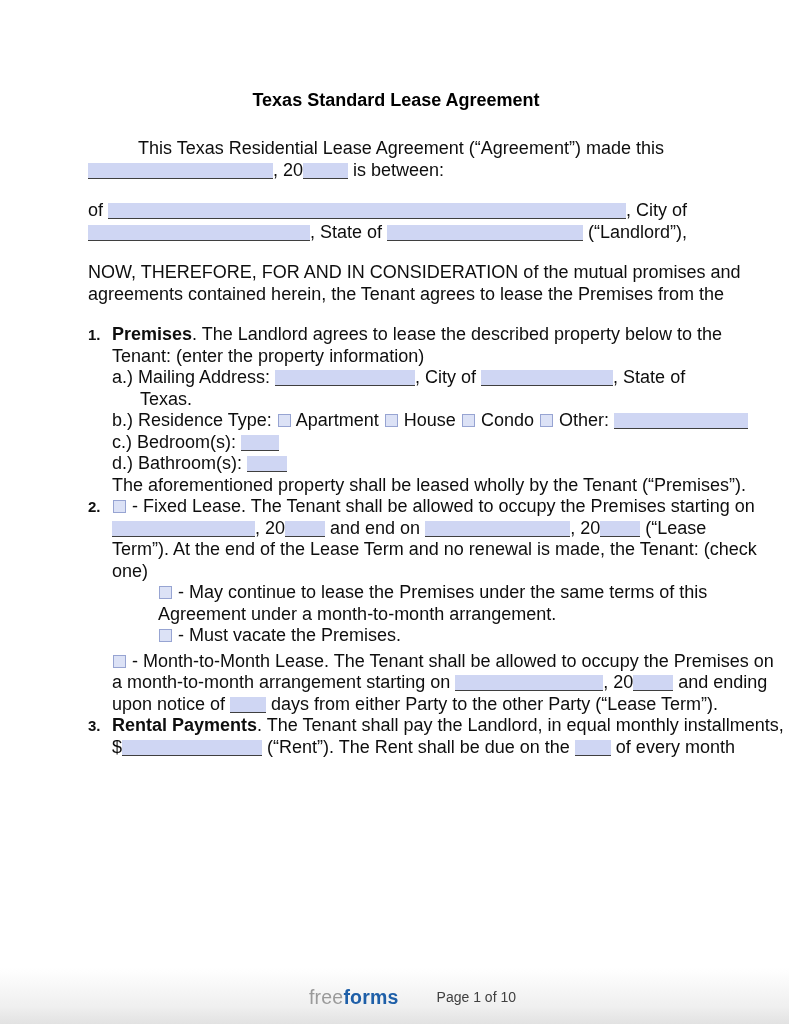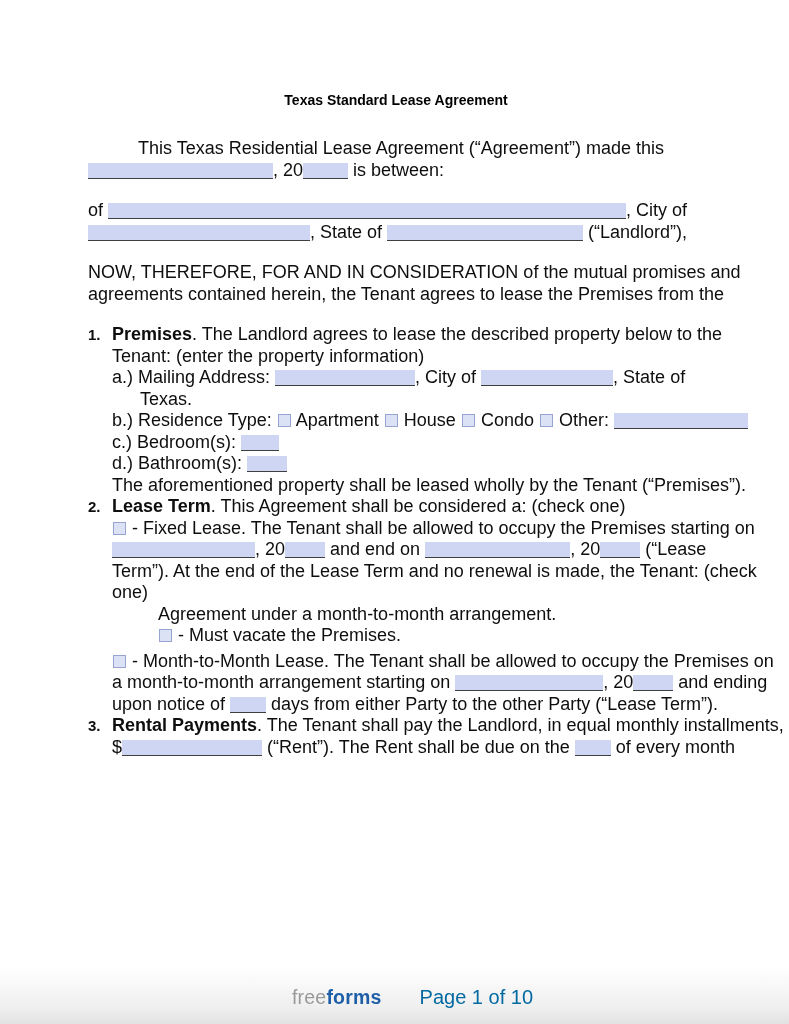--- a/index.html
+++ b/index.html
@@ -3,21 +3,21 @@
 <meta charset="utf-8">
 <style>
   html,body{margin:0;padding:0;}
   body{
     width:789px;height:1024px;position:relative;overflow:hidden;
     background:#ffffff;color:#0e0e0e;
     font-family:"Liberation Sans",sans-serif;
   }
   .content{position:absolute;left:88px;top:88px;width:616px;}
   .title{
-    font-size:14px;font-weight:bold;text-align:center;
+    font-size:18px;font-weight:bold;text-align:center;
     margin:0 0 26px 0;line-height:24px;color:#000;
   }
   .para{margin:0 0 19px 0;}
   .li{position:relative;padding-left:24px;margin:0;}
   .num{position:absolute;left:0;top:0;font-weight:bold;font-size:15px;line-height:21.5px;}
   .line{
     white-space:nowrap;height:21.5px;line-height:21.5px;font-size:15px;
   }
   .txt{font-size:18px;}
   .bold{font-weight:bold;}
@@ -35,21 +35,21 @@
     position:absolute;left:0;right:0;bottom:0;height:56px;z-index:1;
     background:linear-gradient(180deg, rgba(255,255,255,0) 0%, #efefef 70%, #e2e2e2 100%);
   }
   .footer{
     position:absolute;left:88px;right:52px;top:982px;height:30px;z-index:2;
     display:flex;justify-content:center;align-items:center;
   }
   .brand{font-size:19.5px;letter-spacing:.2px;}
   .brand-free{color:#9a9a9a;font-weight:normal;}
   .brand-forms{color:#1e5fa8;font-weight:bold;}
-  .page-label{font-size:20px;color:#0369a1;padding-left:38px;}
+  .page-label{font-size:14px;color:#404040;padding-left:38px;}
 </style>
 </head>
 <body>
 
 <div class="content">
   <h1 class="title">Texas Standard Lease Agreement</h1>
 
 <div class="para">
       <div class="line" style="padding-left: 50px;"><span class="txt">This Texas Residential Lease Agreement (“Agreement”) made this</span></div>
       <div class="line"><span class="blank" style="width: 185px;"></span><span class="txt">, 20</span><span class="blank" style="width: 45px;"></span><span class="txt"> is between:</span></div>
@@ -68,25 +68,25 @@
       <div class="line"><span class="txt">Tenant: (enter the property information)</span></div>
       <div class="line"><span class="txt">a.) Mailing Address: </span><span class="blank" style="width: 140px;"></span><span class="txt">, City of </span><span class="blank" style="width: 132px;"></span><span class="txt">, State of</span></div>
       <div class="line" style="padding-left: 28px;"><span class="txt">Texas.</span></div>
       <div class="line"><span class="txt">b.) Residence Type: </span><span class="checkbox"></span><span class="txt"> Apartment </span><span class="checkbox"></span><span class="txt"> House </span><span class="checkbox"></span><span class="txt"> Condo </span><span class="checkbox"></span><span class="txt"> Other: </span><span class="blank" style="width: 134px;"></span></div>
       <div class="line"><span class="txt">c.) Bedroom(s): </span><span class="blank" style="width: 38px;"></span></div>
       <div class="line"><span class="txt">d.) Bathroom(s): </span><span class="blank" style="width: 40px;"></span></div>
       <div class="line"><span class="txt">The aforementioned property shall be leased wholly by the Tenant (“Premises”).</span></div>
     </div>
     <div class="li">
       <span class="num">2.</span>
-      <div class="line"><span class="txt bold">Lease Term</span><span class="txt">. This Agreement shall be considered a: (check one)</span></div>
       <div class="line"><span class="checkbox"></span><span class="txt"> - Fixed Lease. The Tenant shall be allowed to occupy the Premises starting on</span></div>
       <div class="line"><span class="blank" style="width: 143px;"></span><span class="txt">, 20</span><span class="blank" style="width: 40px;"></span><span class="txt"> and end on </span><span class="blank" style="width: 145px;"></span><span class="txt">, 20</span><span class="blank" style="width: 40px;"></span><span class="txt"> (“Lease</span></div>
       <div class="line"><span class="txt">Term”). At the end of the Lease Term and no renewal is made, the Tenant: (check</span></div>
       <div class="line"><span class="txt">one)</span></div>
+      <div class="line" style="padding-left: 46px;"><span class="checkbox"></span><span class="txt"> - May continue to lease the Premises under the same terms of this</span></div>
       <div class="line" style="padding-left: 46px;"><span class="txt">Agreement under a month-to-month arrangement.</span></div>
       <div class="line" style="padding-left: 46px;"><span class="checkbox"></span><span class="txt"> - Must vacate the Premises.</span></div>
       <div class="line" style="margin-top: 4px;"><span class="checkbox"></span><span class="txt"> - Month-to-Month Lease. The Tenant shall be allowed to occupy the Premises on</span></div>
       <div class="line"><span class="txt">a month-to-month arrangement starting on </span><span class="blank" style="width: 148px;"></span><span class="txt">, 20</span><span class="blank" style="width: 40px;"></span><span class="txt"> and ending</span></div>
       <div class="line"><span class="txt">upon notice of </span><span class="blank" style="width: 36px;"></span><span class="txt"> days from either Party to the other Party (“Lease Term”).</span></div>
     </div>
     <div class="li">
       <span class="num">3.</span>
       <div class="line"><span class="txt bold">Rental Payments</span><span class="txt">. The Tenant shall pay the Landlord, in equal monthly installments,</span></div>
       <div class="line"><span class="txt">$</span><span class="blank" style="width: 140px;"></span><span class="txt"> (“Rent”). The Rent shall be due on the </span><span class="blank" style="width: 36px;"></span><span class="txt"> of every month</span></div>

